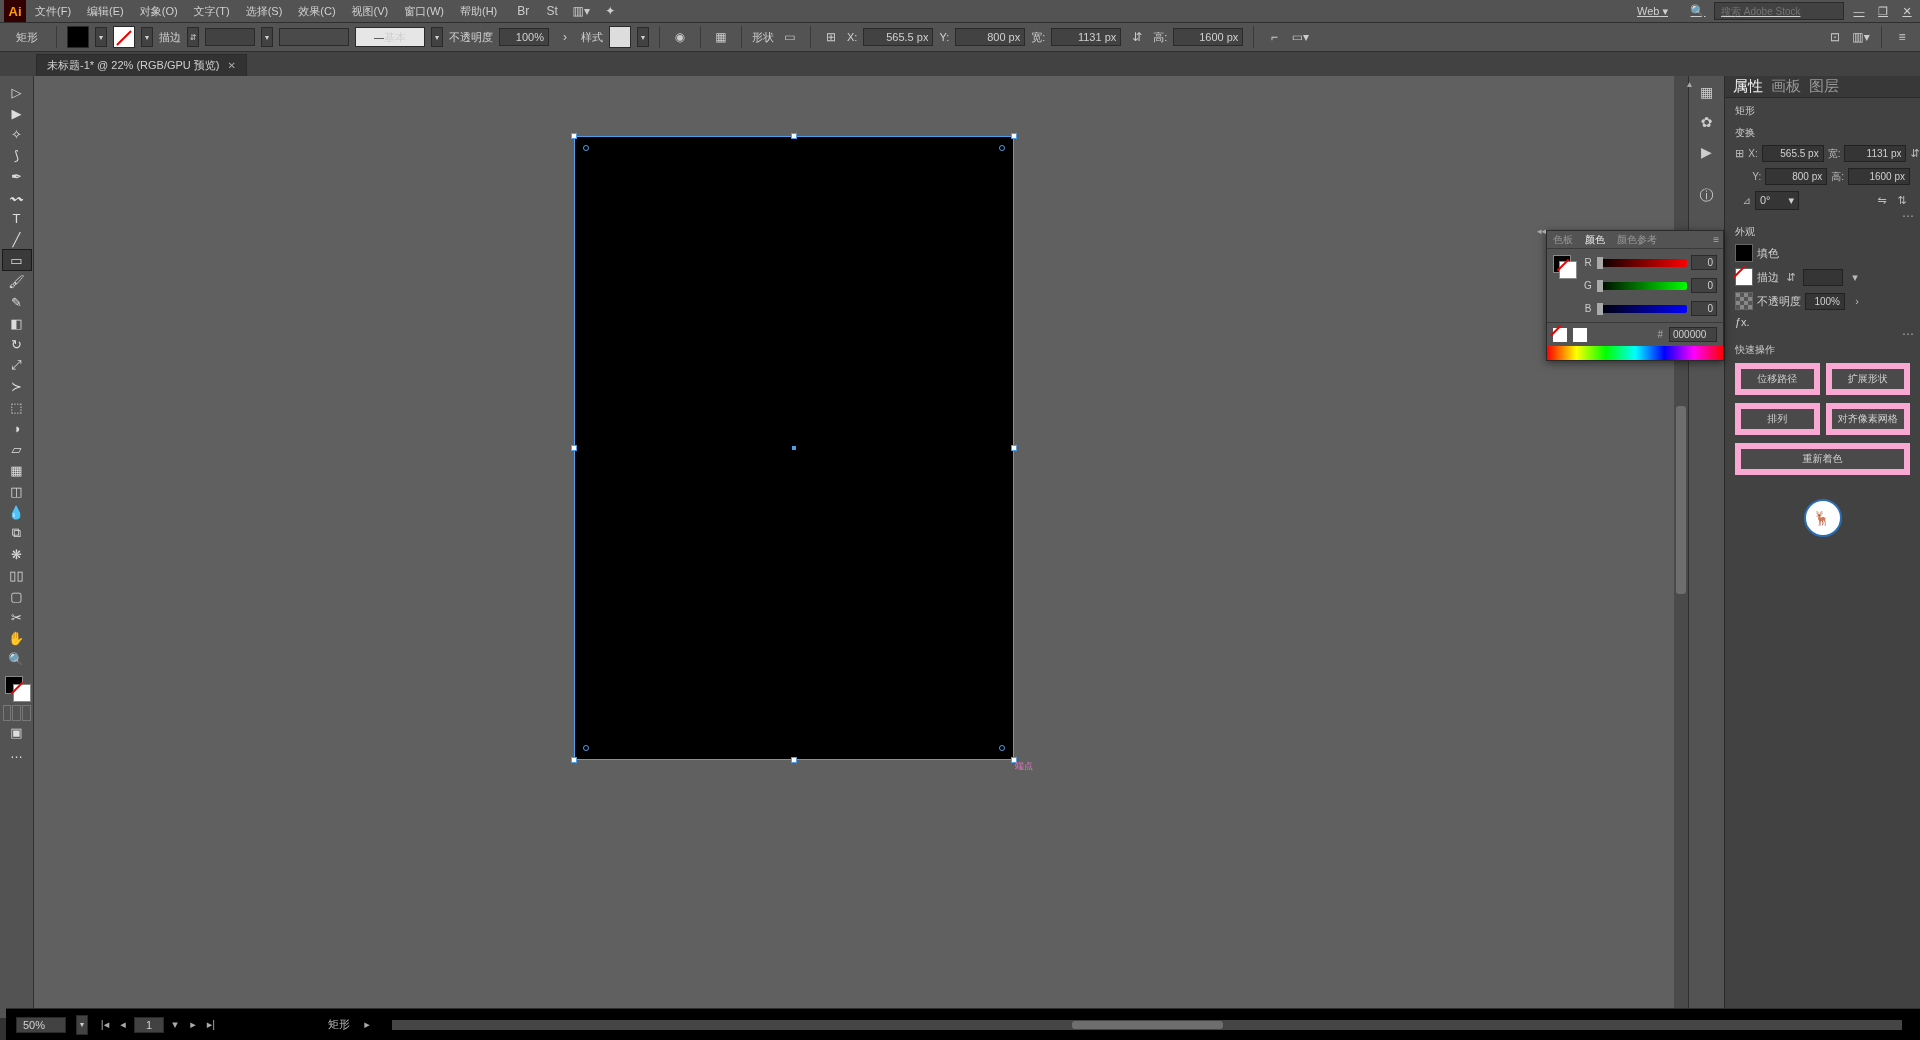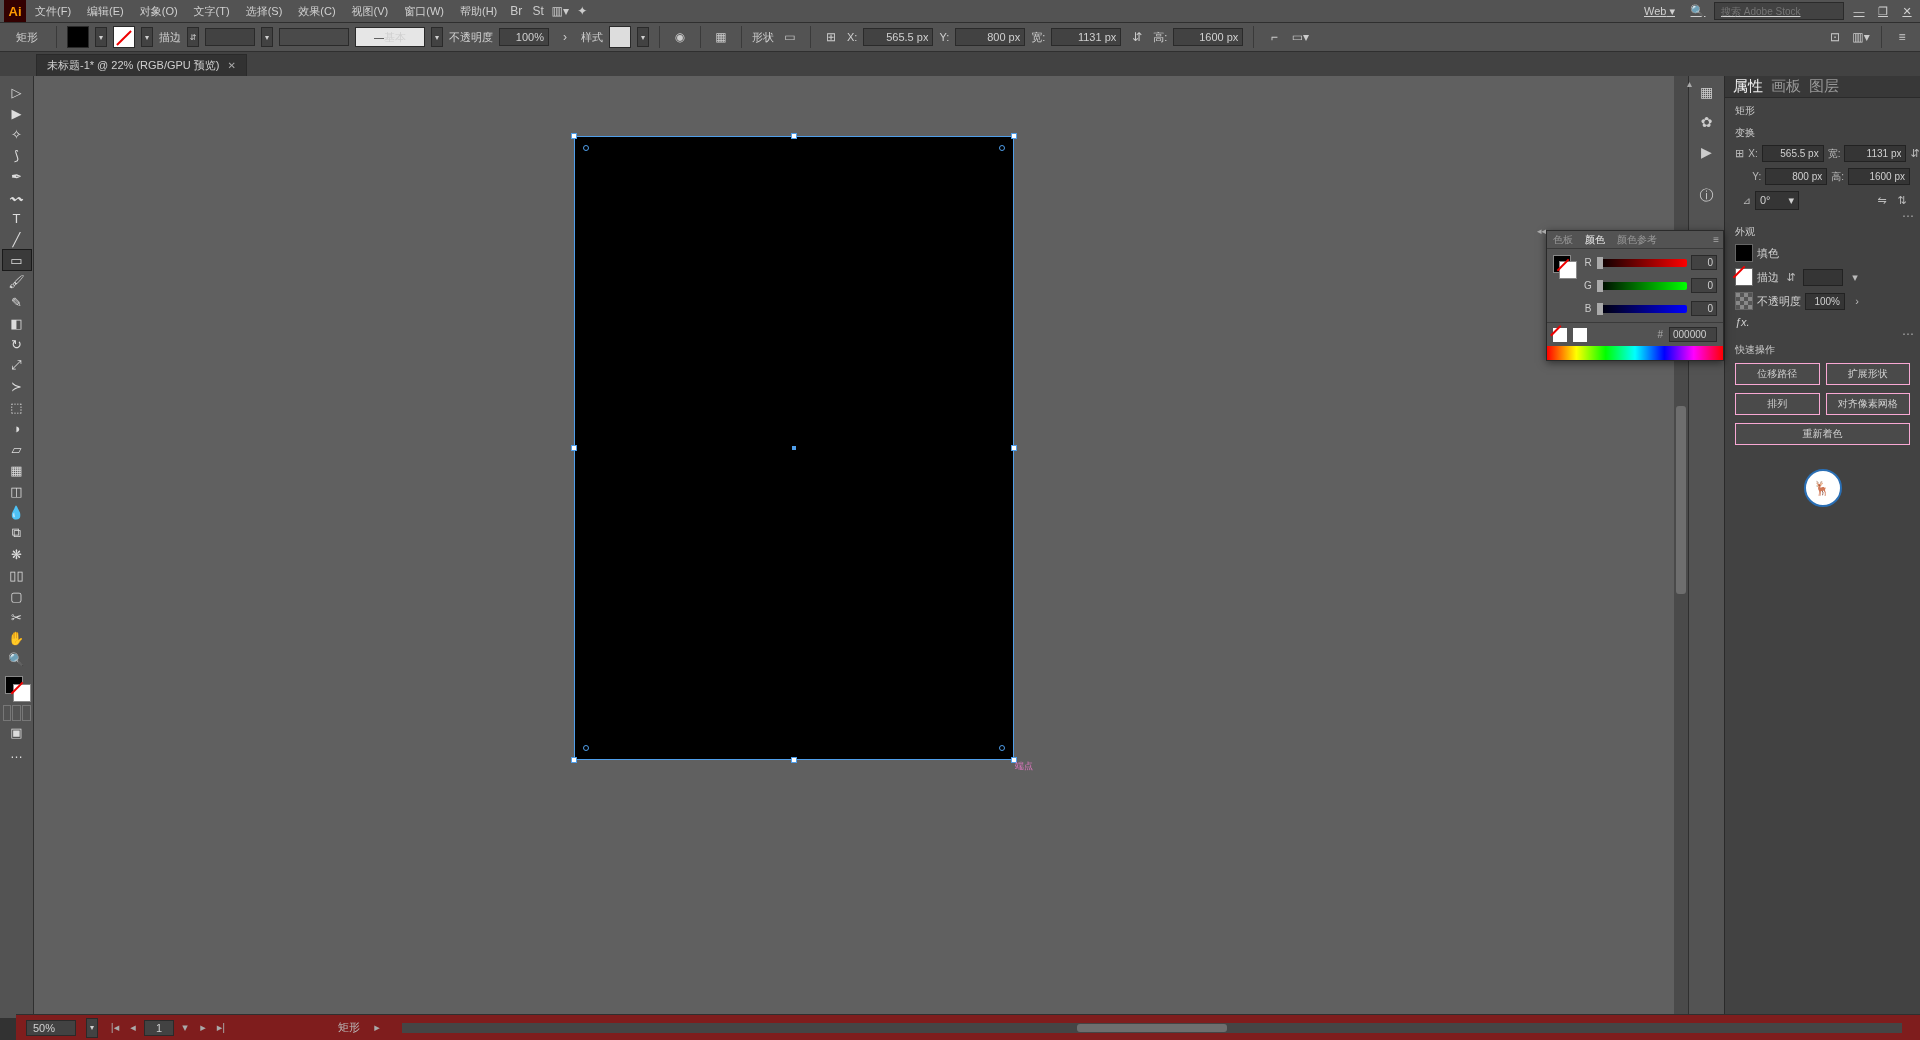--- a/index.html
+++ b/index.html
@@ -2,21 +2,21 @@
 <html><head>
 <meta charset="utf-8">
 <style>
 * { margin: 0; padding: 0; box-sizing: border-box; font-family: "Microsoft YaHei", sans-serif; font-size: 11px; color: #d0d0d0; user-select: none; }
 html, body { width: 1920px; height: 1040px; overflow: hidden; background: #323232; }
 .menubar { height: 22px; background: #535353; display: flex; align-items: center; padding: 0 4px; gap: 2px; }
 .app-icon { width: 22px; height: 22px; background: #330000; color: #ff9a00; font-weight: bold; display: flex; align-items: center; justify-content: center; font-size: 13px; }
 .menu-item { padding: 3px 7px; cursor: default; }
 .menubar .spacer { flex: 1; }
 .menubar .right-box { display: flex; align-items: center; gap: 6px; text-decoration: underline; }
-.mb-icon { width: 20px; height: 16px; display: flex; align-items: center; justify-content: center; color: #ccc; font-size: 12px; }
+.mb-icon { width: 20px; height: 16px; display: flex; align-items: center; justify-content: center; color: #ccc; font-size: 12px; margin-left: 7px; }
 .search-stock { background: #424242; border: 1px solid #2a2a2a; padding: 1px 6px; font-size: 10px; color: #888; width: 130px; height: 18px; }
 .win-ctrl { width: 18px; height: 14px; display: flex; align-items: center; justify-content: center; }
 
 .optionbar { height: 30px; background: #535353; border-top: 1px solid #2f2f2f; border-bottom: 1px solid #2f2f2f; display: flex; align-items: center; padding: 0 8px; gap: 6px; }
 .shape-label { padding: 0 8px; }
 .swatch { width: 22px; height: 22px; border: 1px solid #2a2a2a; display: flex; align-items: center; justify-content: center; }
 .fill-swatch { background: #000; }
 .none-swatch { background: #fff; position: relative; }
 .none-swatch::after { content: ""; position: absolute; left: 0; right: 0; top: 50%; border-top: 2px solid #e00; transform: rotate(-45deg); }
 .opt-label { font-size: 11px; }
@@ -100,26 +100,26 @@
 .rp-row { display: flex; align-items: center; gap: 4px; padding: 3px 10px; }
 .rp-sublabel { width: 16px; text-align: right; font-size: 10px; color: #bbb; }
 .rp-field { background: #353535; border: 1px solid #222; padding: 2px 4px; width: 62px; text-align: right; font-size: 10px; }
 .rp-icon { width: 16px; height: 16px; display: flex; align-items: center; justify-content: center; font-size: 11px; color: #bbb; }
 .rp-dd { background: #353535; border: 1px solid #222; padding: 2px 4px; width: 44px; font-size: 10px; display: flex; justify-content: space-between; }
 .rp-fill-sw { width: 18px; height: 18px; background: #000; border: 1px solid #666; }
 .rp-stroke-sw { width: 18px; height: 18px; background: #fff; border: 1px solid #666; position:relative; }
 .rp-stroke-sw::after{content:"";position:absolute;inset:0;border-top:2px solid #e00;transform:rotate(-45deg);}
 .rp-opac-sw { width: 18px; height: 18px; background: repeating-conic-gradient(#888 0 25%, #555 0 50%) 0/8px 8px; border: 1px solid #666; }
 .rp-btns { display: flex; gap: 6px; padding: 4px 10px; }
-.rp-btn { flex: 1; background: #4a4a4a; border: 1px solid #f9a8d4; text-align: center; padding: 3px 0; font-size: 10px; }
+.rp-btn { flex: 1; background: #4a4a4a; border: 6px solid #f9a8d4; text-align: center; padding: 3px 0; font-size: 10px; }
 .rp-btn.full { width: 100%; }
 .rp-more { position: absolute; right: 4px; width: 14px; font-size: 12px; color: #aaa; }
 .logo-badge { margin: 20px auto; width: 38px; height: 38px; border-radius: 50%; background: #fff; border: 2px solid #2a6fb5; display: flex; align-items: center; justify-content: center; color: #222; font-size: 14px; }
 
-.statusbar { position: absolute; left: 16px; right: 0; bottom: 0; height: 26px; background: #7f1d1d; border-top: 1px solid #2f2f2f; display: flex; align-items: center; padding: 0 10px; gap: 10px; }
+.statusbar { position: absolute; left: 6px; right: 0; bottom: 0; height: 32px; background: #000000; border-top: 1px solid #2f2f2f; display: flex; align-items: center; padding: 0 10px; gap: 10px; }
 .sb-zoom { background: #424242; border: 1px solid #2a2a2a; padding: 1px 6px; width: 50px; }
 .sb-nav { display: flex; gap: 4px; }
 .sb-navbtn { width: 14px; display: flex; align-items: center; justify-content: center; color: #aaa; }
 .sb-ab { background: #424242; border: 1px solid #2a2a2a; padding: 1px 6px; width: 30px; text-align: center; }
 .sb-label { color: #bbb; }
 .sb-h-scroll { flex: 1; height: 10px; background: #454545; margin: 0 8px; position: relative; }
 .sb-h-scroll .thumb { position: absolute; top: 1px; bottom: 1px; left: 45%; width: 10%; background: #6e6e6e; border-radius: 3px; }
 
 .panel-collapse-arrow { position: absolute; top: 78px; right: 228px; font-size: 10px; color: #aaa; z-index: 5; }
 .panel-double-arrow { position: absolute; top: 226px; right: 374px; font-size: 9px; color: #aaa; z-index: 12; }
@@ -336,21 +336,21 @@
       <input class="rp-field" style="width: 40px;" value="">
       <div class="rp-icon">▾</div>
     </div>
     <div class="rp-row">
       <div class="rp-opac-sw"></div>
       <span>不透明度</span>
       <input class="rp-field" style="width: 40px;" value="100%">
       <div class="rp-icon">›</div>
     </div>
     <div class="rp-row">
-      <span style="font-style:italic">ƒx.</span>
+      <span style="">ƒx.</span>
     </div>
     <div class="rp-row">
         <span class="rp-more">⋯</span>
       </div>
 
     <div class="rp-section-h">快速操作</div>
     <div class="rp-btns">
       <div class="rp-btn">位移路径</div>
       <div class="rp-btn">扩展形状</div>
     </div>

